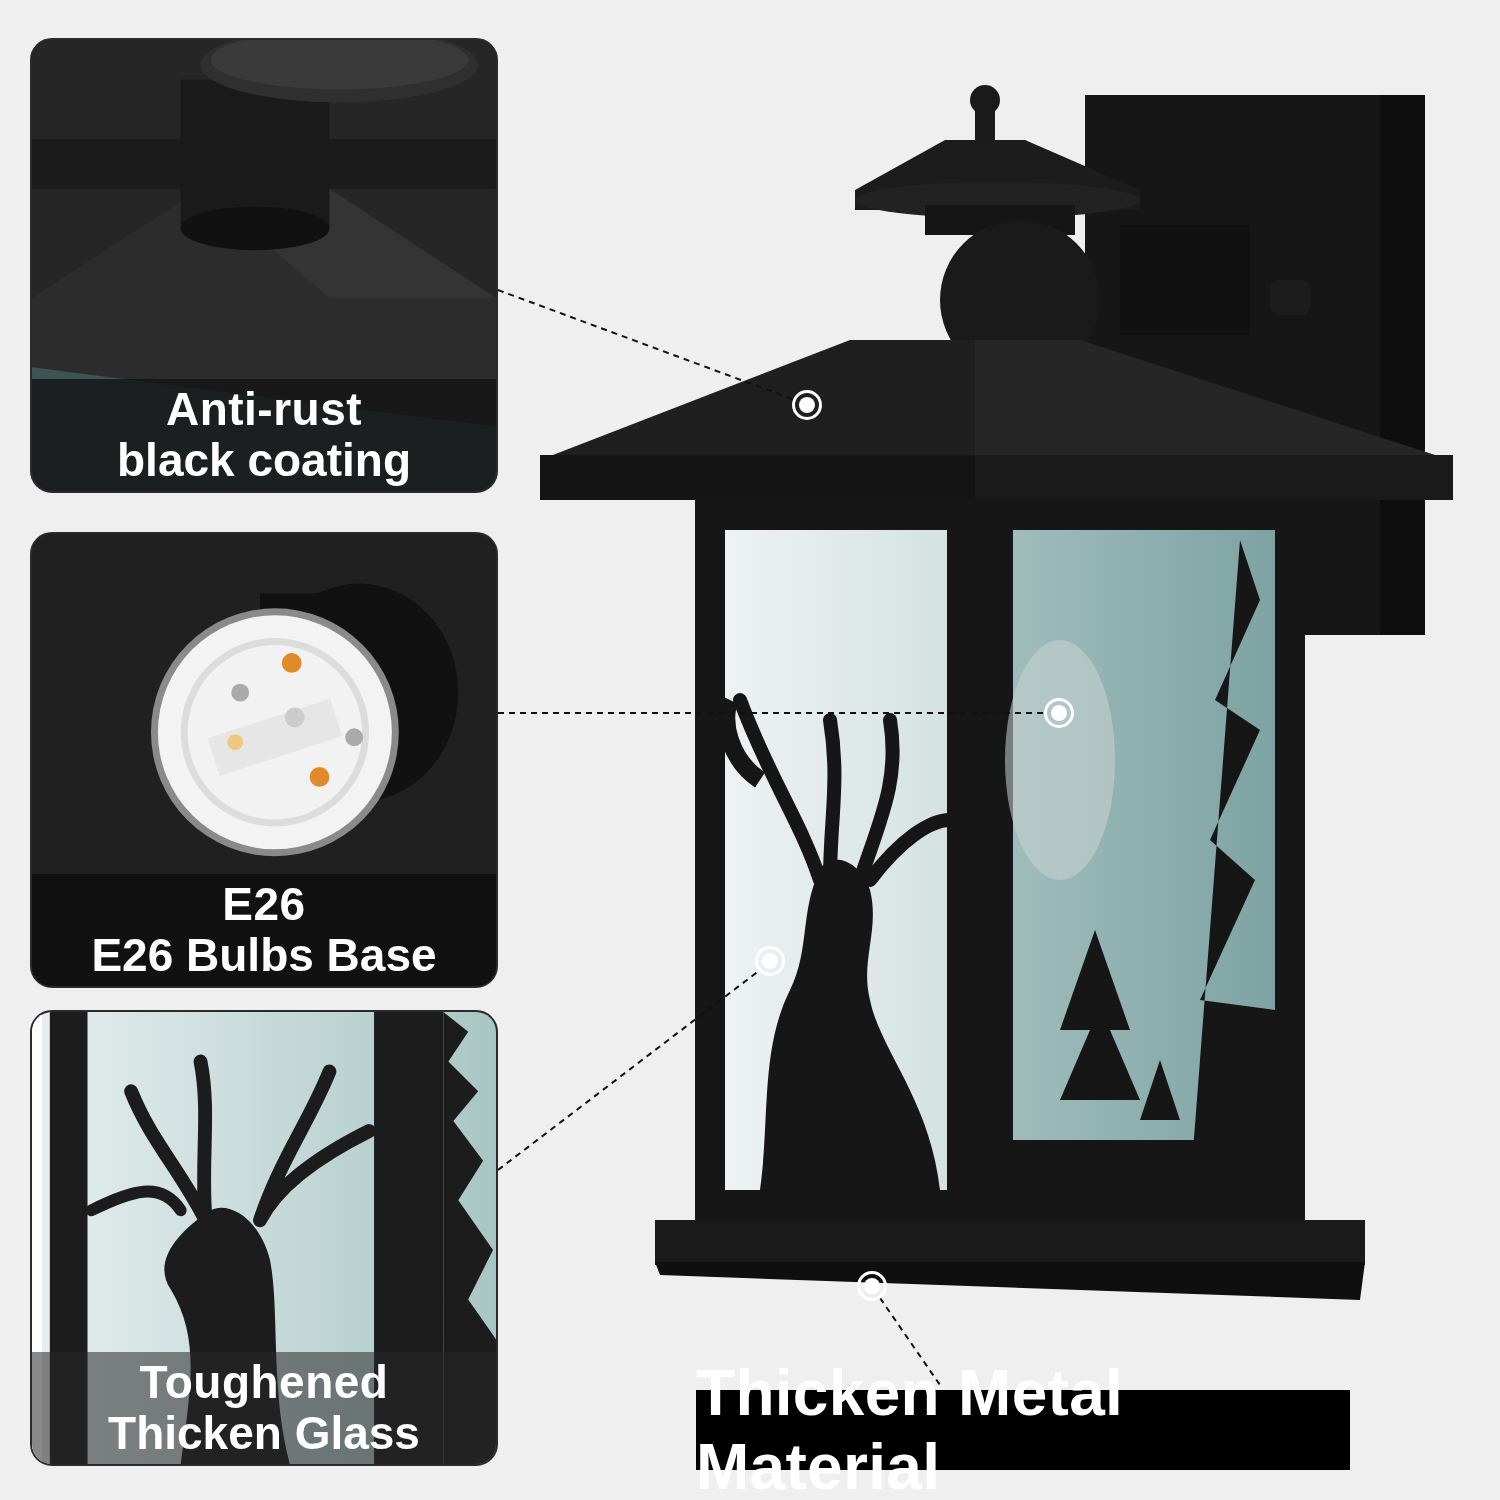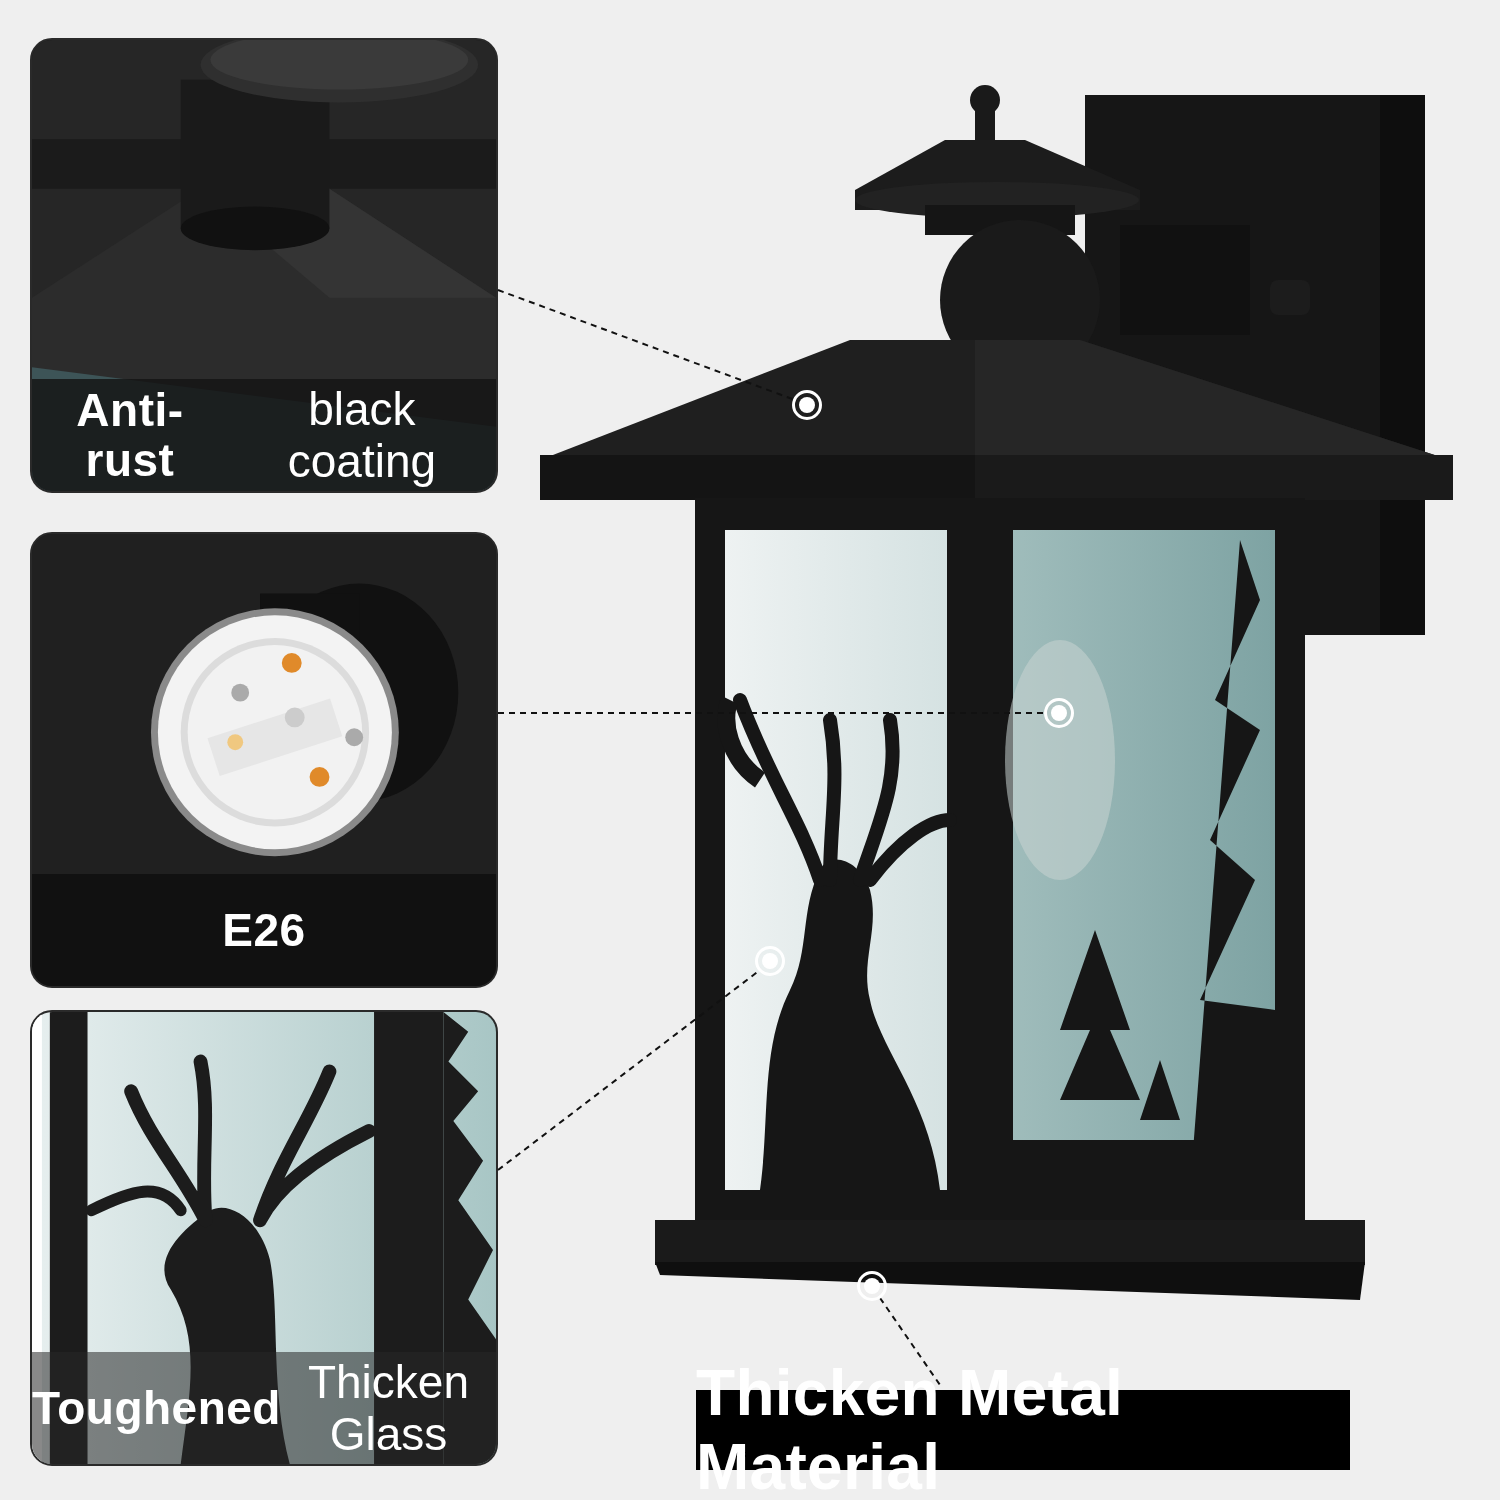--- a/index.html
+++ b/index.html
@@ -15,24 +15,24 @@
   }
   .card-1 { top: 38px;  height: 455px; }
   .card-2 { top: 532px; height: 456px; }
   .card-3 { top: 1010px; height: 456px; padding-left: 7px; }
 
   .card .art { position: absolute; inset: 0; }
   .card .caption {
     position: absolute; left: 0; right: 0; bottom: 0; height: 112px;
     background: rgba(20,20,20,0.82);
     text-align: center; color: #fff;
-    display: flex; flex-direction: row; justify-content: center; align-items: center;
+    display: flex; flex-direction: column; justify-content: center; align-items: center;
   }
   .card .caption .t1 { font-weight: bold; font-size: 46px; line-height: 50px; letter-spacing: 0.5px; }
-  .card .caption .t2 { font-size: 46px; line-height: 52px; font-weight: normal; }
+  .card .caption .t2 { font-size: 46px; line-height: 52px; font-weight: bold; }
   .card-3 .caption { background: rgba(40,40,40,0.55); }
 
   
   .lamp { position: absolute; left: 530px; top: 80px; width: 940px; height: 1240px; }
 
   
   .connectors { position: absolute; inset: 0; pointer-events: none; }
   .hotspot {
     position: absolute; width: 30px; height: 30px; border-radius: 50%;
     border: 3px solid #fff; display: flex; align-items: center; justify-content: center;
@@ -81,20 +81,21 @@
     <rect x="180" y="185" width="130" height="40" fill="#e6e6e6" transform="rotate(-18 245 205)"></rect>
     <circle cx="262" cy="130" r="10" fill="#e08a2a"></circle>
     <circle cx="210" cy="160" r="9" fill="#aaa"></circle>
     <circle cx="265" cy="185" r="10" fill="#ccc"></circle>
     <circle cx="205" cy="210" r="8" fill="#f0c880"></circle>
     <circle cx="325" cy="205" r="9" fill="#aaa"></circle>
     <circle cx="290" cy="245" r="10" fill="#e08a2a"></circle>
   </svg>
   <div class="caption" style="background:#111;">
     <div class="t1">E26</div>
+    <div class="t2">E26 Bulbs Base</div>
   </div>
 </div>
 
 <div class="card card-3">
   <svg class="art" viewBox="0 0 468 456" preserveAspectRatio="none">
     <defs>
       <linearGradient id="g3" x1="0" x2="1" y1="0" y2="0">
         <stop offset="0" stop-color="#e7efef"></stop>
         <stop offset="1" stop-color="#a8c6c5"></stop>
       </linearGradient>

